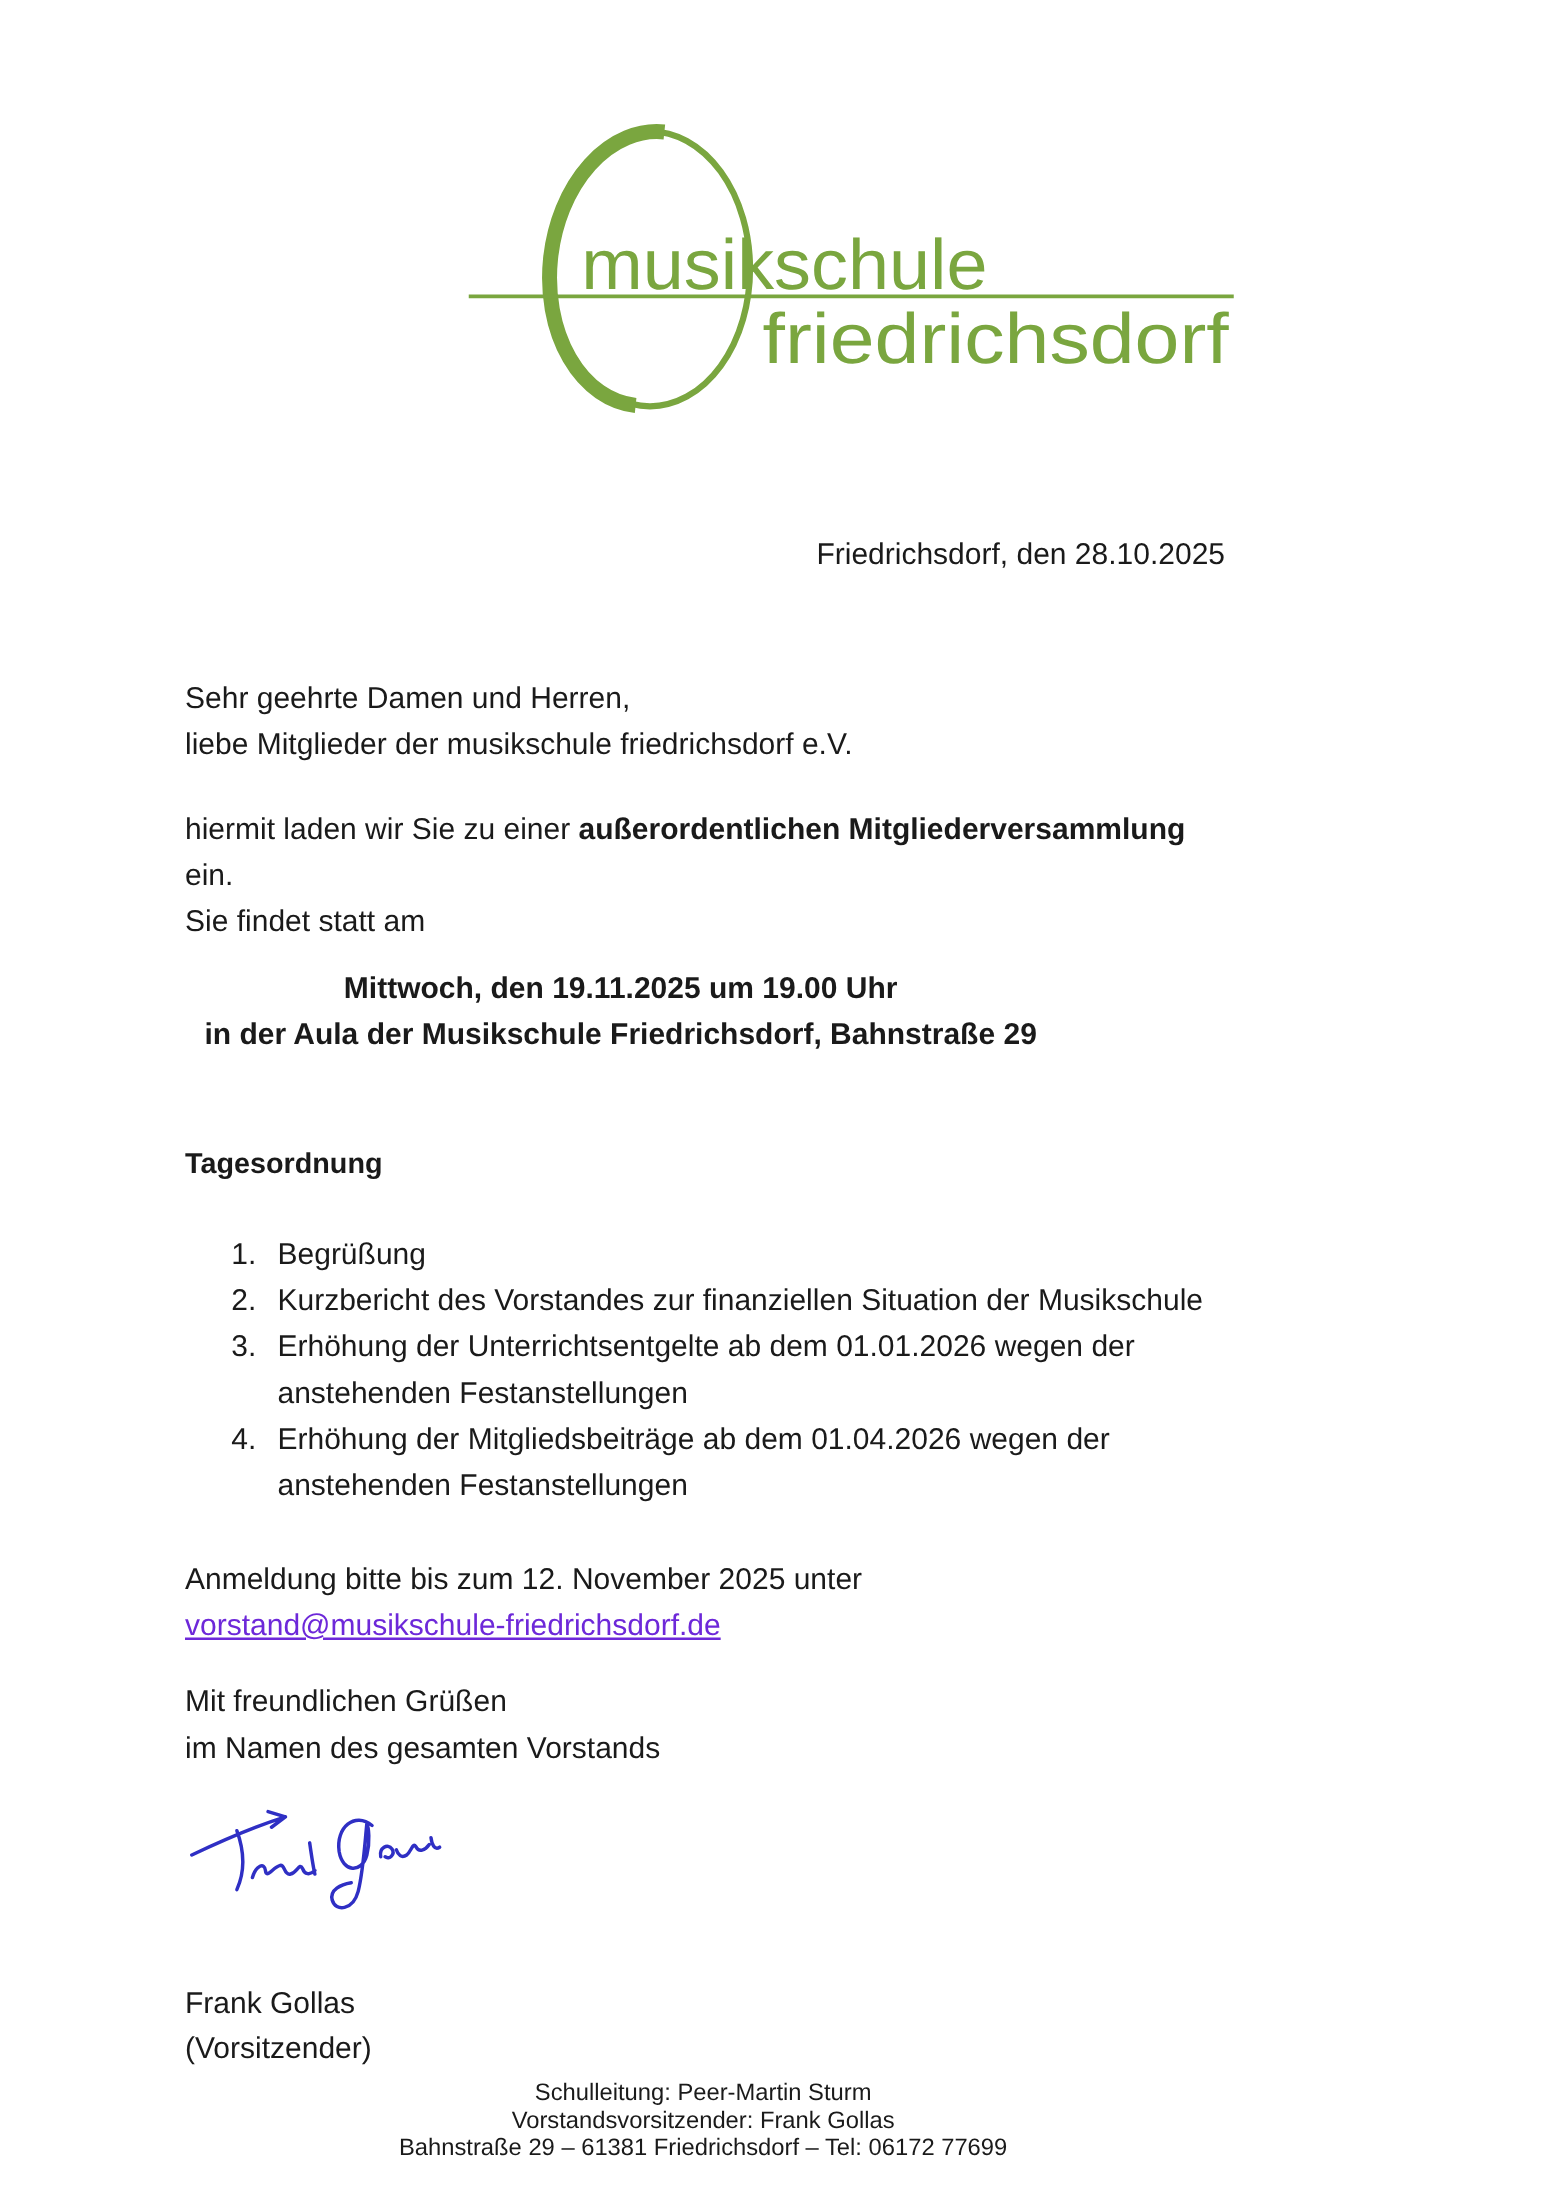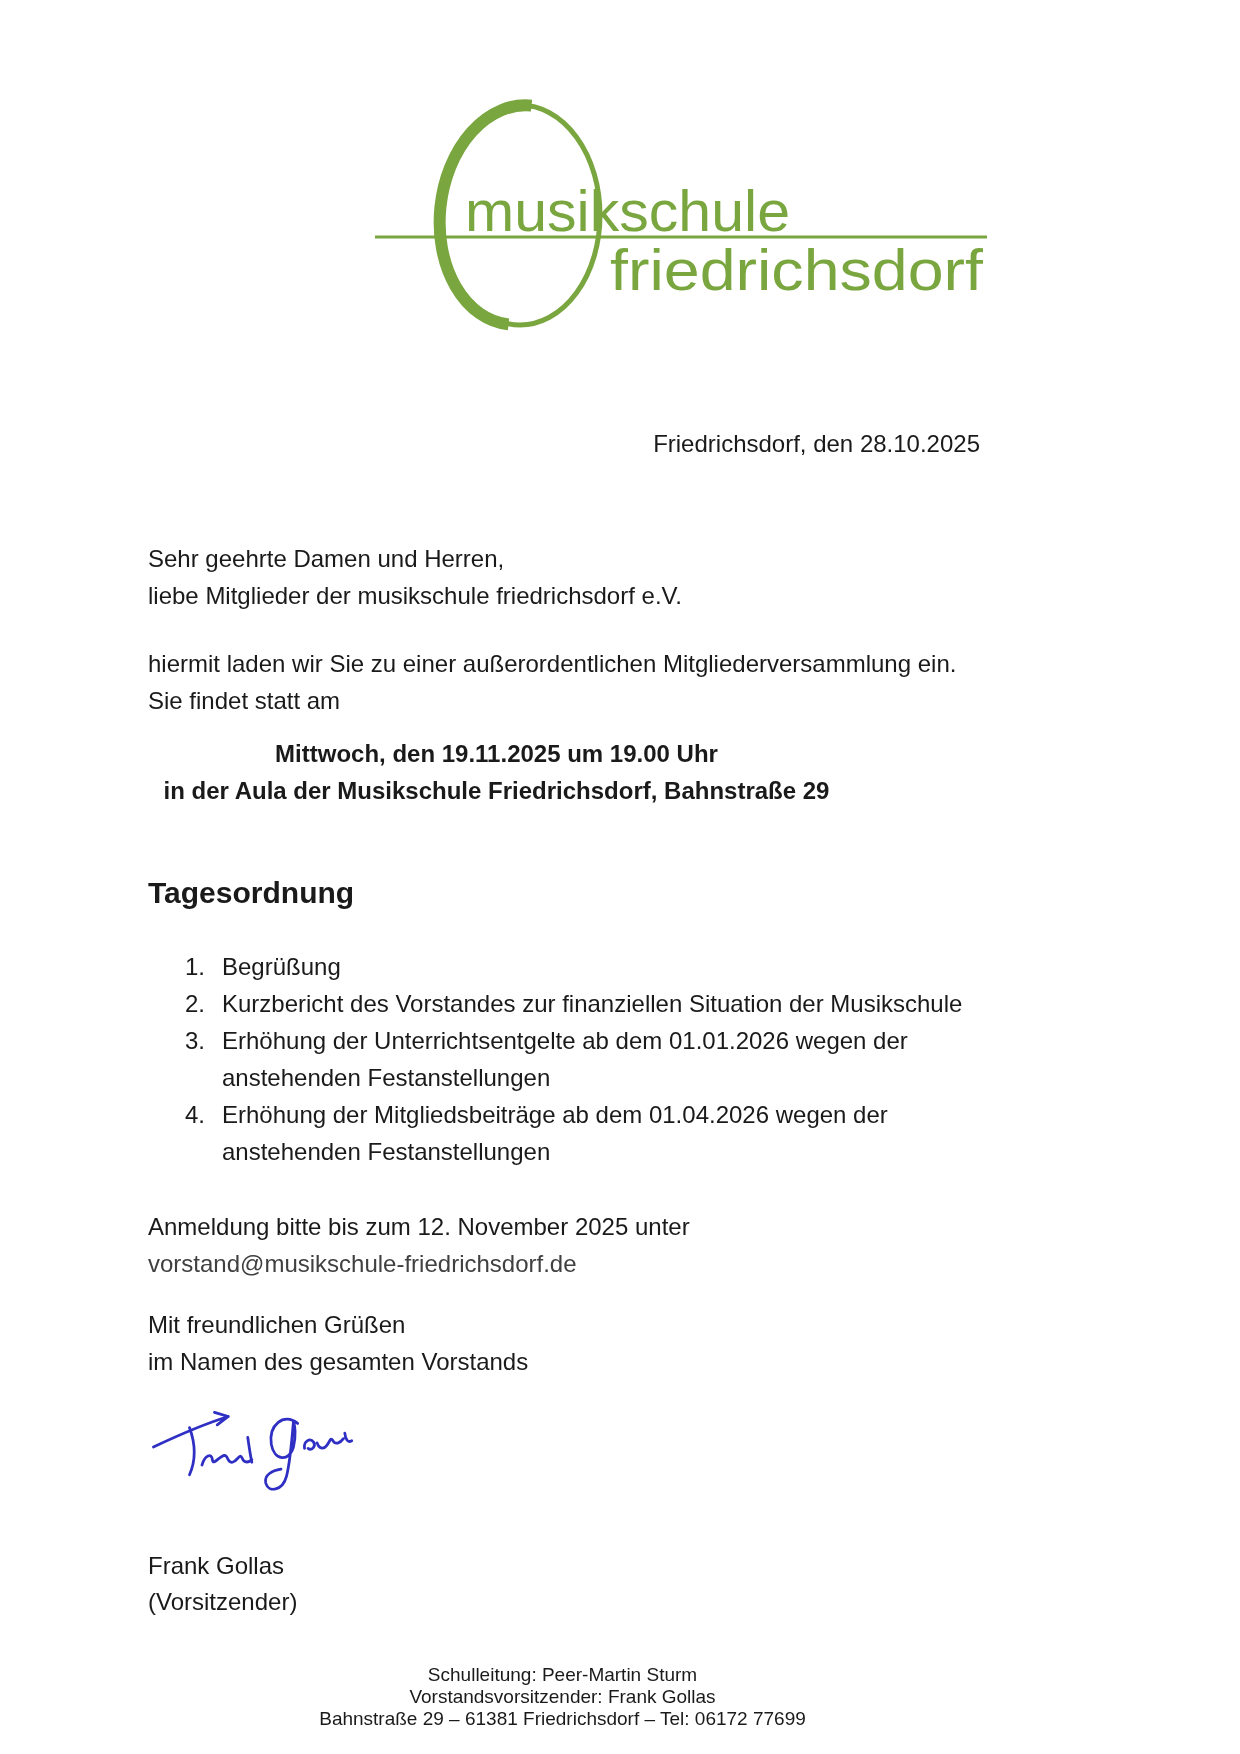--- a/index.html
+++ b/index.html
@@ -13,29 +13,29 @@
     overflow:hidden;
     box-sizing:border-box;
     padding:0 145px 0 148px;
   }
   .logo-wrap{position:absolute;left:370px;top:93px;width:625px;height:245px;}
   .logo-wrap svg{display:block;width:100%;height:100%;}
   .logo-text{font-family:"Liberation Sans",sans-serif;fill:#7aa63f;}
   .dateline{margin-top:425px;text-align:right;}
   .salutation{margin-top:78px;white-space:pre-line;}
   .intro{margin:31px 0 0 0;}
-  .intro b{font-weight:normal;}
+  .intro b{font-weight:bold;}
   .event{margin-top:16px;margin-right:135px;text-align:center;font-weight:bold;white-space:pre-line;}
-  .agenda-heading{margin:64px 0 0 0;font-size:30px;line-height:40px;font-weight:bold;}
+  .agenda-heading{margin:64px 0 0 0;font-size:23px;line-height:40px;font-weight:bold;}
   .agenda-list{margin-top:35px;}
   .agenda-item{display:flex;align-items:flex-start;}
   .agenda-num{flex:0 0 37px;margin-left:37px;}
   .agenda-text{white-space:pre-line;}
   .registration{margin-top:38px;}
-  .email-link{color:#404040;cursor:pointer;}
+  .email-link{color:#6d28d9;text-decoration:underline;cursor:pointer;}
   .closing{margin-top:20px;white-space:pre-line;}
   .signature-wrap{margin-top:24px;margin-left:-10px;width:225px;height:104px;}
   .signature-wrap svg{display:block;width:100%;height:100%;}
   .sig-stroke{fill:none;stroke:#2f2fc4;stroke-width:4;stroke-linecap:round;stroke-linejoin:round;}
   .signer{margin-top:40px;line-height:36px;white-space:pre-line;}
   .footer{position:absolute;left:0;right:0;top:1664px;text-align:center;
           font-size:19px;line-height:22px;color:#1a1a1a;}
 </style>
 </head>
 <body>

